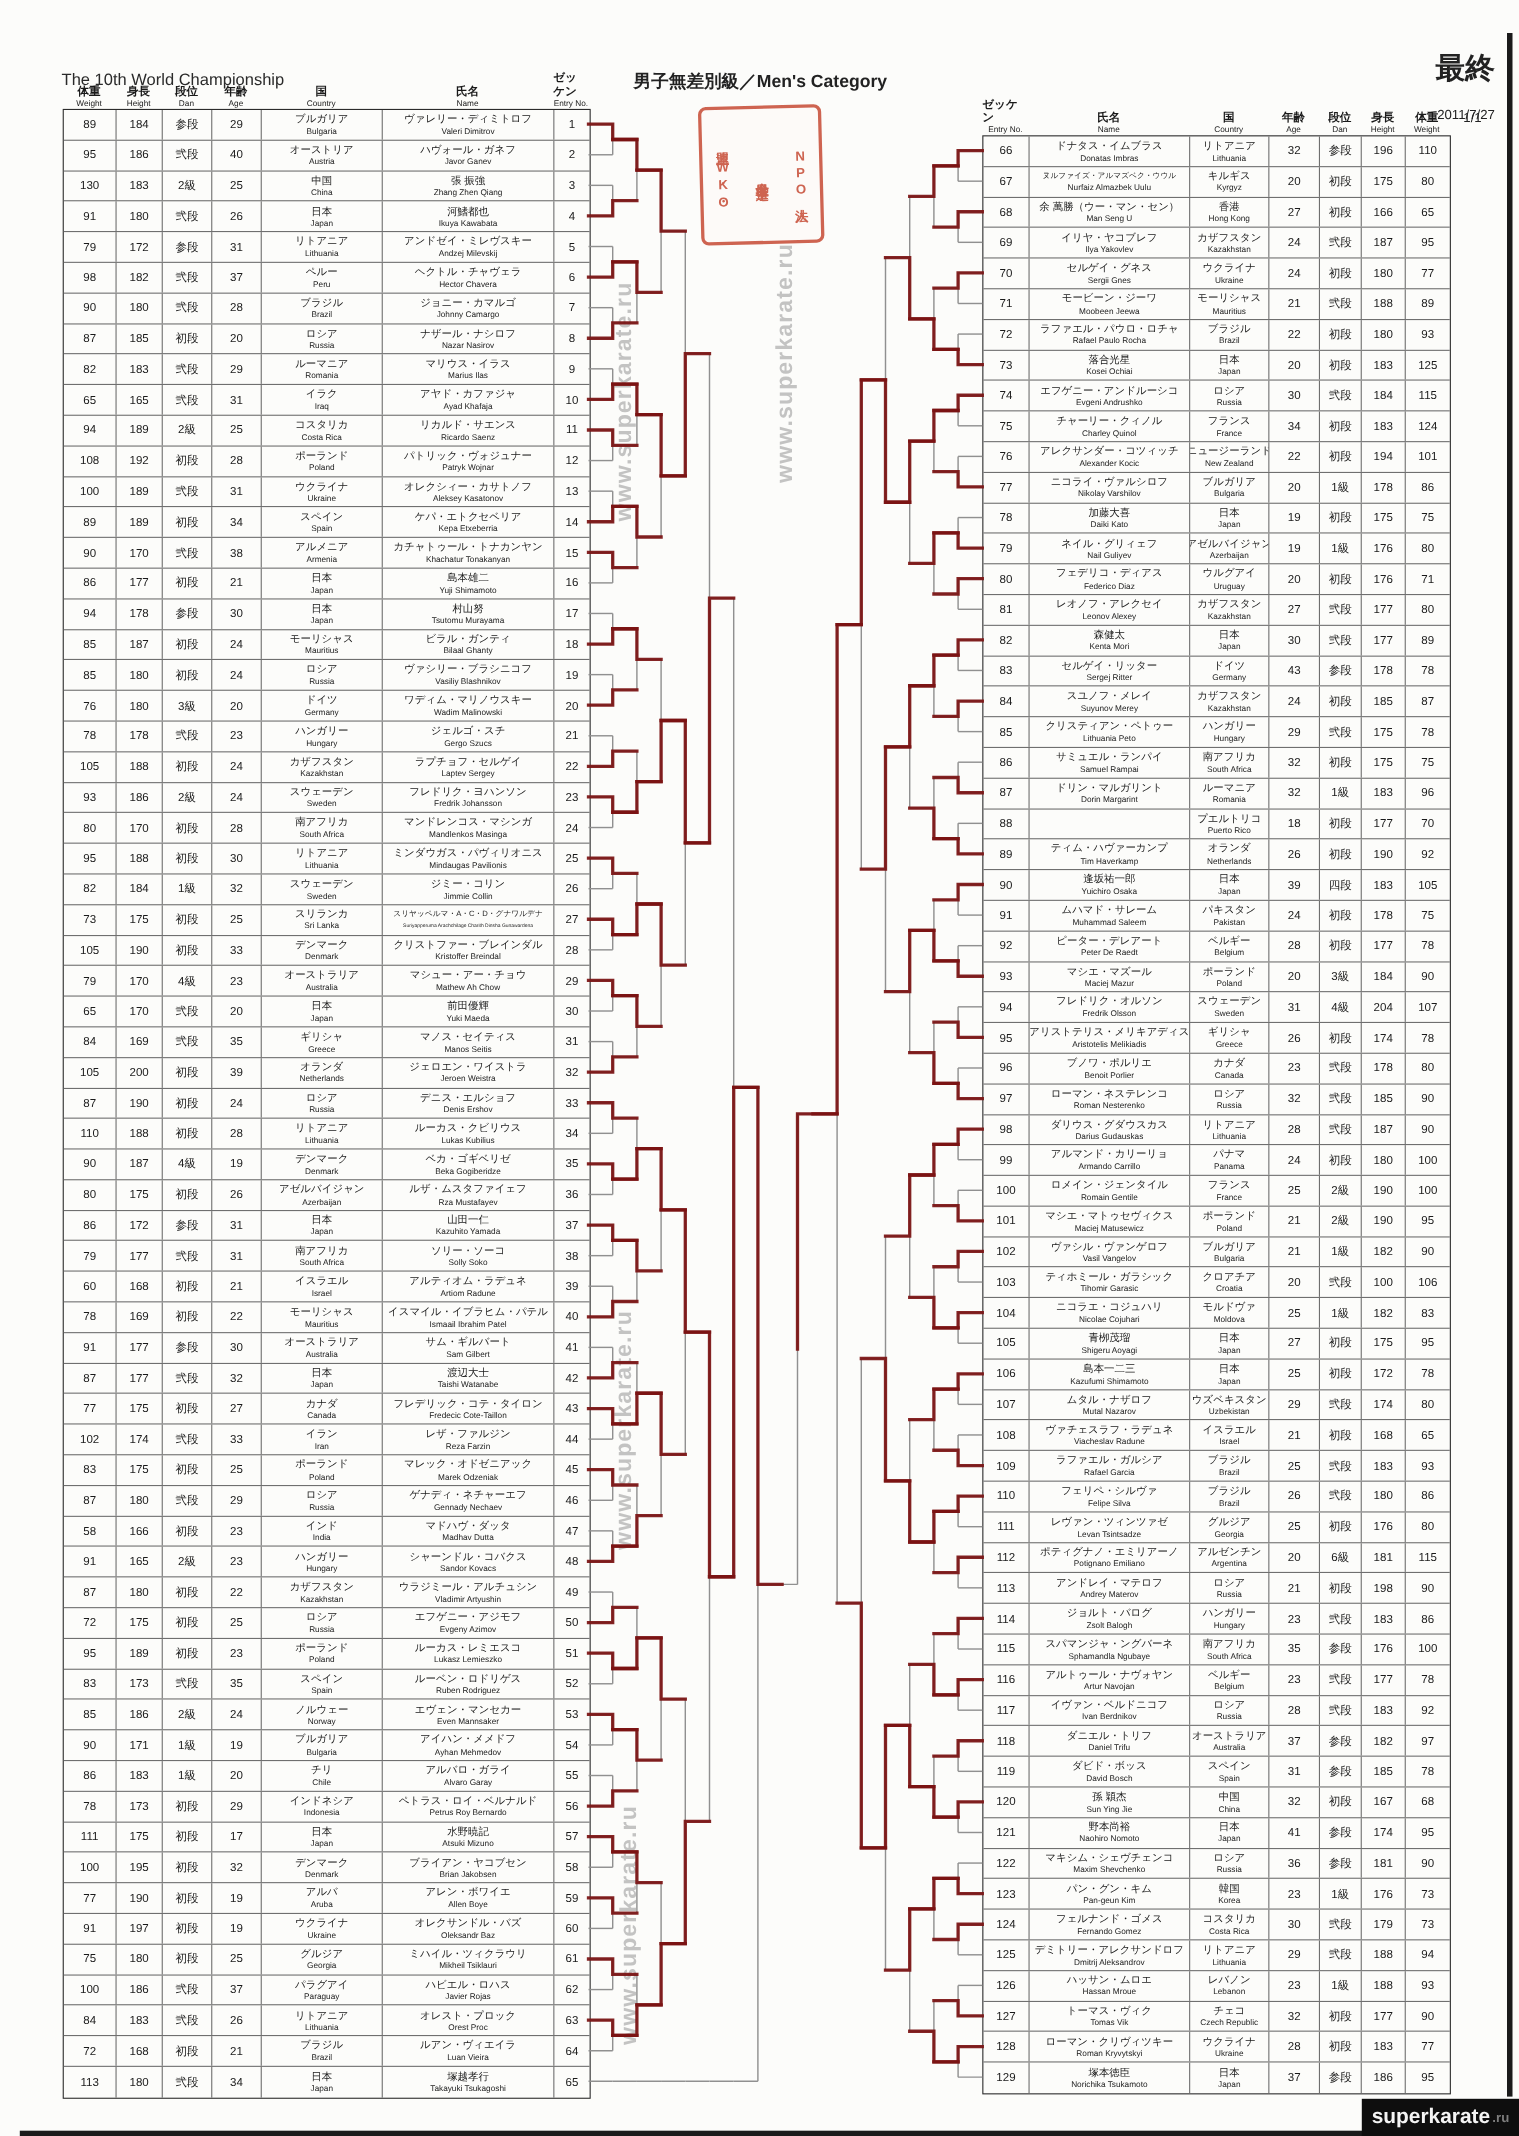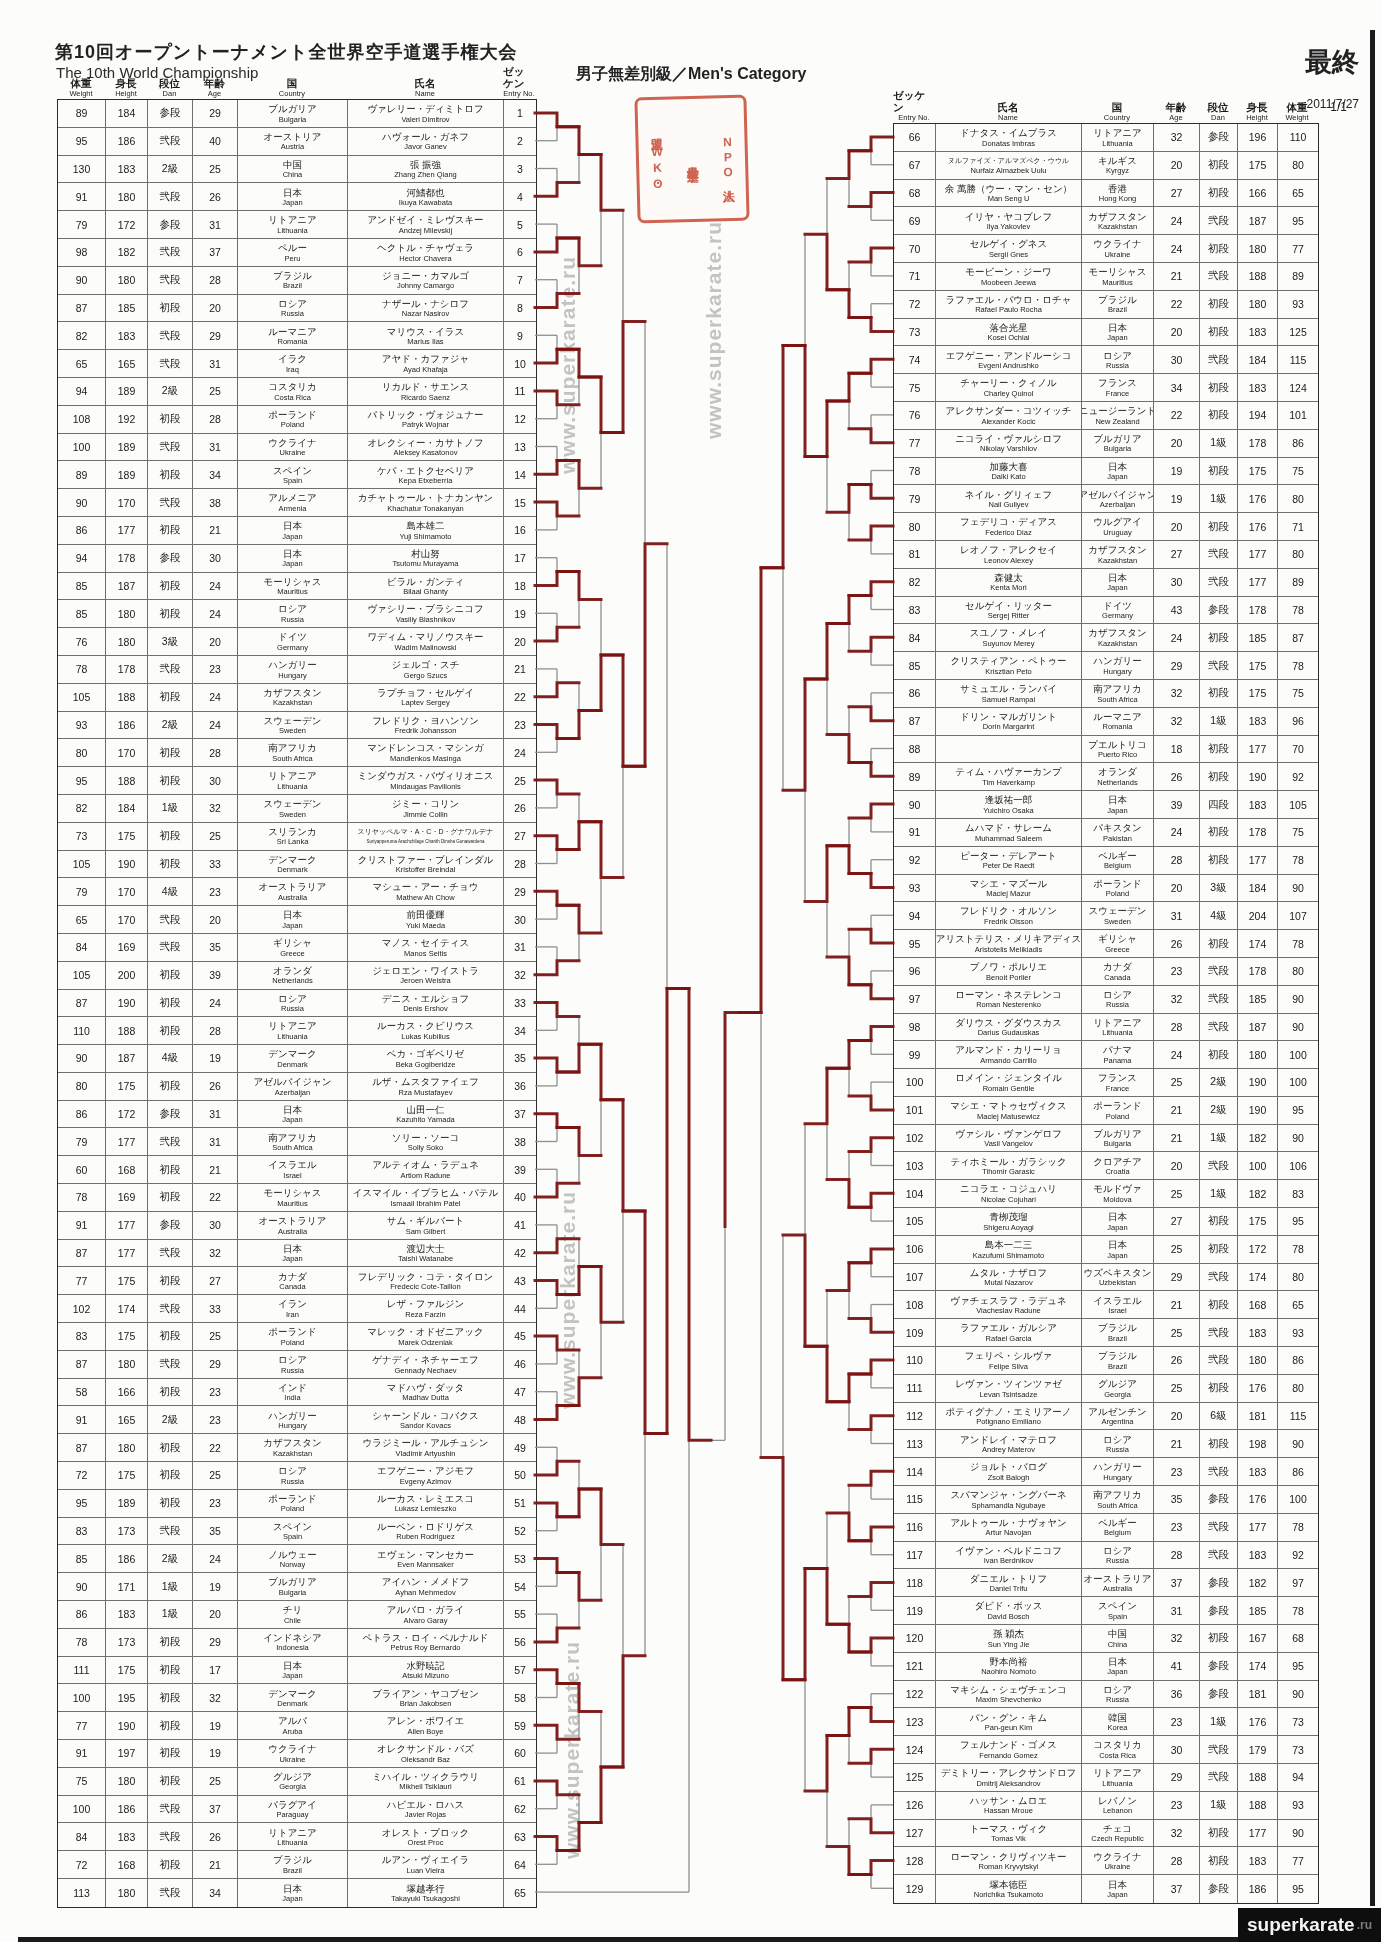--- a/index.html
+++ b/index.html
@@ -45,21 +45,20 @@
   .logo{left:1238px;top:1908px;width:143px;height:34px;background:#0e0e0e;display:flex;
         align-items:center;justify-content:center;}
   .logo .main{color:#f4f4f4;font-weight:bold;font-size:19px;letter-spacing:0px;}
   .logo .suffix{color:#7d7d7d;font-size:12px;font-weight:bold;margin-left:2px;}
 </style>
 </head>
 <body>
 
 <div class="page">
 
-  <div class="abs title-jp">第10回オープントーナメント全世界空手道選手権大会</div>
   <div class="abs title-en">The 10th World Championship</div>
   <div class="abs category">男子無差別級／Men's Category</div>
   <div class="abs final-label">最終</div>
   <div class="abs date-label">2011/7/27</div>
   <div class="abs page-label">1/1</div>
 
   <div class="abs stamp">
     <span>NPO法人</span>
     <span>全世界空手道</span>
     <span>連盟 W・K・O</span>
@@ -1391,21 +1390,21 @@
         </div>
         <div class="tc num" style="width: 46px;">24</div>
         <div class="tc num" style="width: 38px;">初段</div>
         <div class="tc num" style="width: 40px;">185</div>
         <div class="tc num" style="width: 40px;">87</div>
       </div>
       <div class="trow">
         <div class="tc num" style="width: 42px;">85</div>
         <div class="tc" style="width: 146px;">
           <div class="jp">クリスティアン・ペトゥー</div>
-          <div class="en">Krisztian Peto</div>
+          <div class="en">Lithuania Peto</div>
         </div>
         <div class="tc" style="width: 72px;">
           <div class="jp">ハンガリー</div>
           <div class="en">Hungary</div>
         </div>
         <div class="tc num" style="width: 46px;">29</div>
         <div class="tc num" style="width: 38px;">弐段</div>
         <div class="tc num" style="width: 40px;">175</div>
         <div class="tc num" style="width: 40px;">78</div>
       </div>

